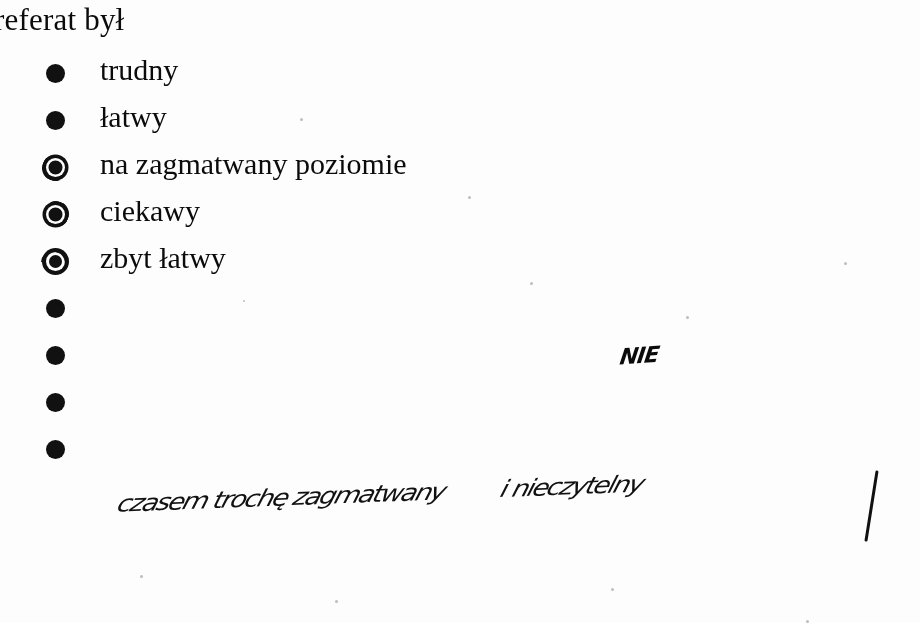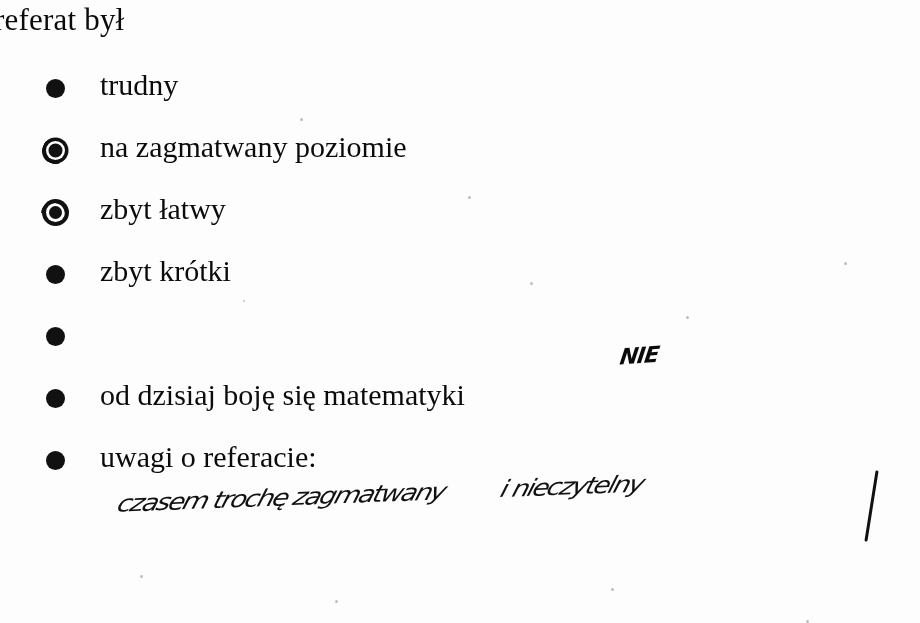--- a/index.html
+++ b/index.html
@@ -33,21 +33,20 @@
   }
   .list {
     position: absolute;
     left: 0;
     top: 48px;
     width: 920px;
   }
   .row {
     position: relative;
     height: 47px;
-    margin-top: 15px;
   }
   .bullet {
     position: absolute;
     left: 46px;
     top: 16px;
     width: 19px;
     height: 19px;
     border-radius: 50%;
     background: #111;
   }
@@ -138,49 +137,54 @@
 
   <div class="heading">referat był</div>
 
   <div class="list">
 
     <div class="row">
       <span class="bullet"></span>
       <span class="label">trudny</span>
     </div>
 
+    <div class="row">
+      <span class="bullet"></span>
+      <span class="label">łatwy</span>
+    </div>
 
     <div class="row">
       <span class="bullet marked"></span>
       <span class="label">na zagmatwany poziomie</span>
     </div>
 
+    <div class="row">
+      <span class="bullet marked marked2"></span>
+      <span class="label">ciekawy</span>
+    </div>
 
     <div class="row">
       <span class="bullet marked marked3"></span>
       <span class="label">zbyt łatwy</span>
     </div>
 
     <div class="row">
       <span class="bullet"></span>
-      <span class="label">zbyt krótki</span>
-    </div>
-
-    <div class="row">
-      <span class="bullet"></span>
-    </div>
-
-    <div class="row">
-      <span class="bullet"></span>
-      <span class="label">od dzisiaj boję się matematyki</span>
-    </div>
-
-    <div class="row">
-      <span class="bullet"></span>
-      <span class="label">uwagi o referacie:</span>
+    </div>
+
+    <div class="row">
+      <span class="bullet"></span>
+    </div>
+
+    <div class="row">
+      <span class="bullet"></span>
+    </div>
+
+    <div class="row">
+      <span class="bullet"></span>
     </div>
 
   </div>
 
   <div class="ink nie">NIE</div>
 
   <div class="handwriting">
     <span>czasem trochę zagmatwany</span>
     <span class="gap"></span>
     <span>i nieczytelny</span>

